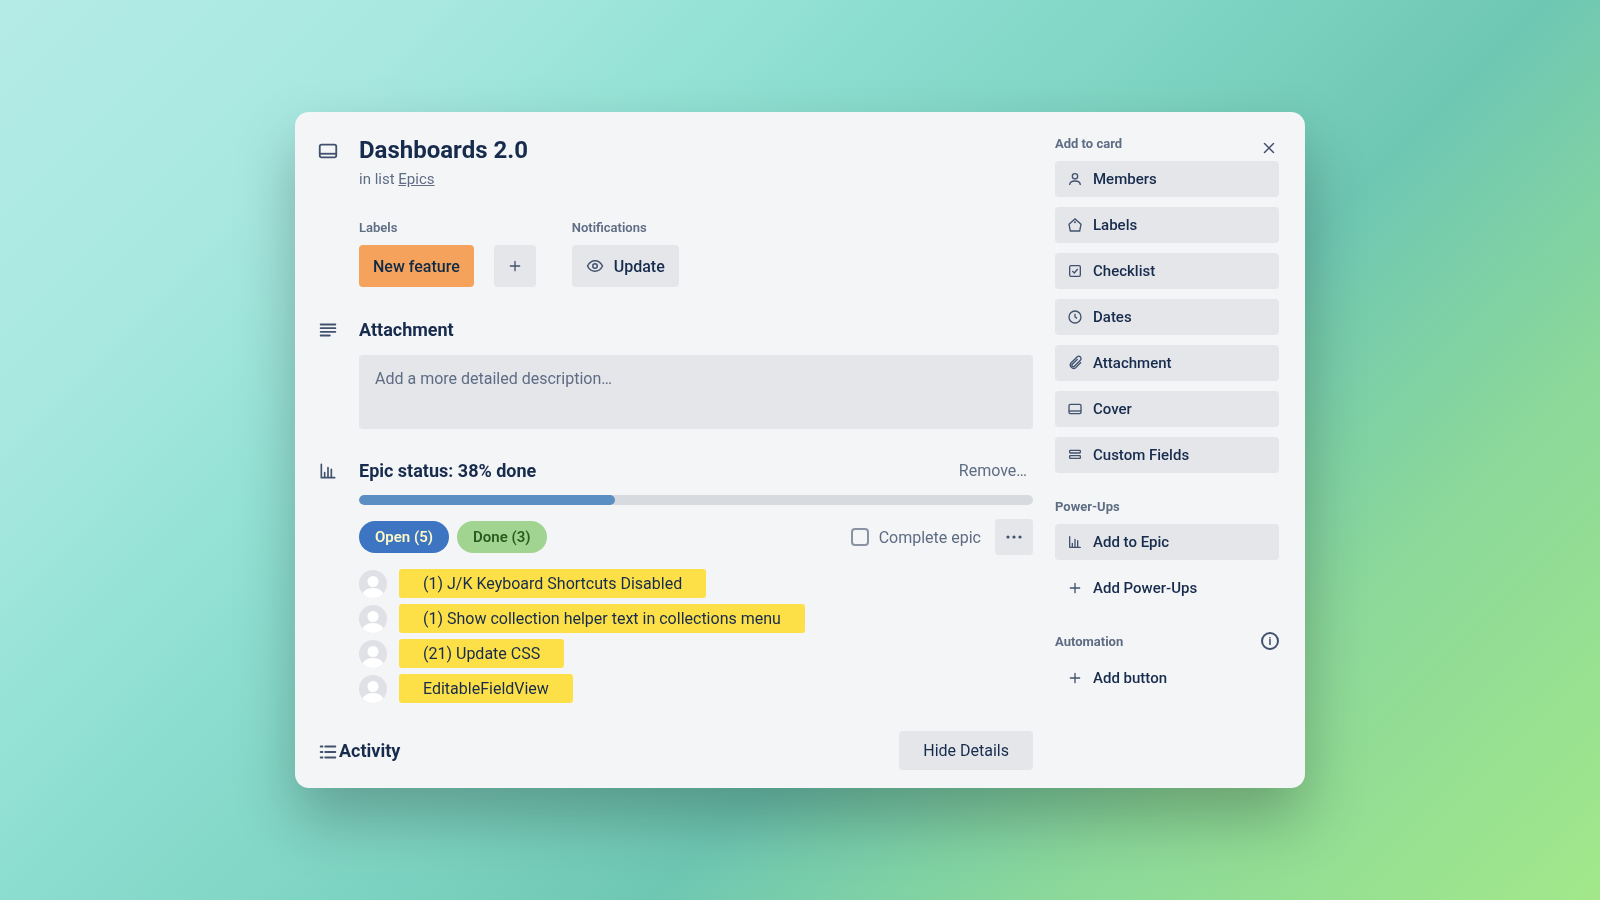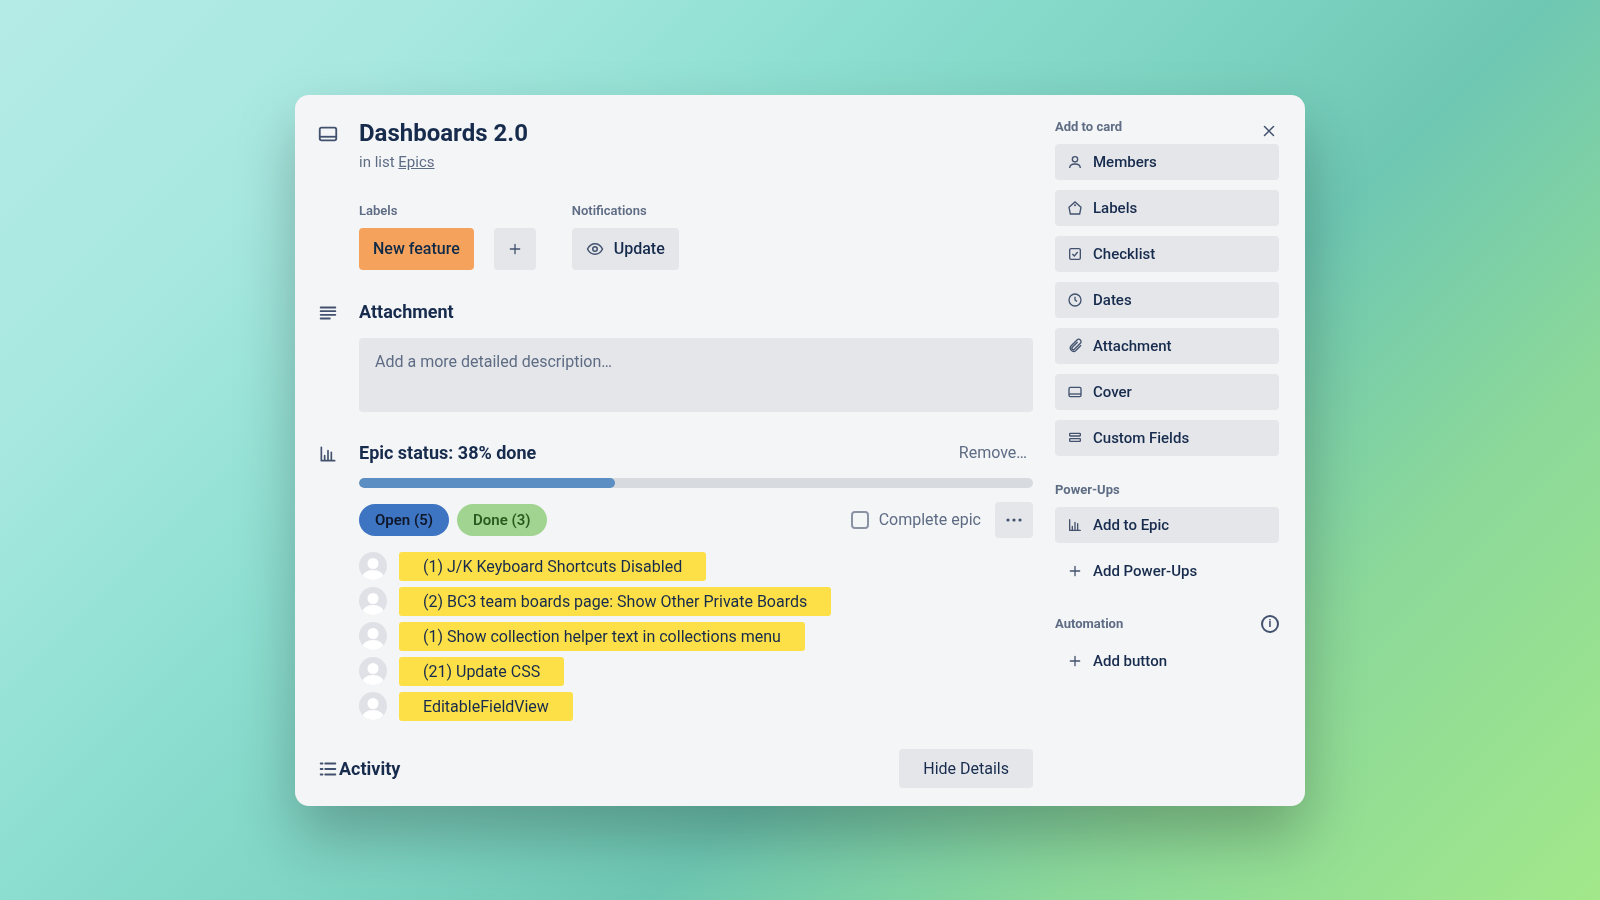--- a/index.html
+++ b/index.html
@@ -48,21 +48,21 @@
   .desc-input {
     margin: 14px 0 0 42px; background:#e4e6ea; border-radius:4px;
     height: 74px; padding: 14px 16px; color:#5e6c84; font-size:16px; cursor:text;
   }
   .epic-header { display:flex; align-items:center; justify-content:space-between; }
   .epic-header .right { color:#5e6c84; font-size:16px; cursor:pointer; margin-right: 6px;}
   .progress { margin: 14px 0 0 42px; height: 10px; background:#d7dbe0; border-radius:6px; overflow:hidden;}
   .progress .fill { height:100%; background:#5b8ec2; border-radius:6px;}
   .pill-row { margin: 14px 0 0 42px; display:flex; align-items:center; gap: 8px;}
   .pill { height:32px; border-radius:16px; display:inline-flex; align-items:center; padding:0 16px; font-size:15px; font-weight:600; cursor:pointer;}
-  .pill.blue { background:#3e75c3; color:#0f172a;}
+  .pill.blue { background:#3e75c3; color:#fef9c3;}
   .pill.green { background:#a0d490; color:#2a5a1f;}
   .pill-row .spacer{flex:1;}
   .check { display:flex; align-items:center; gap:10px; color:#5e6c84; font-size:16px; cursor:pointer;}
   .checkbox { width:18px; height:18px; border:2px solid #8993a4; border-radius:4px; }
   .more { width:38px; height:36px; border-radius:4px; background:#e4e6ea; display:flex; align-items:center; justify-content:center; color:#42526e; cursor:pointer; margin-left:6px;}
   .tasks { margin: 14px 0 0 42px; display:flex; flex-direction:column; gap: 6px;}
   .task { display:flex; align-items:center; gap:12px;}
   .avatar { width:28px; height:28px; border-radius:50%; background:#dfe1e6; position:relative; overflow:hidden; flex-shrink:0;}
   .avatar::after{ content:""; position:absolute; left:50%; top:6px; transform:translateX(-50%); width:11px; height:11px; background:#fff; border-radius:50%;}
   .avatar::before{ content:""; position:absolute; left:50%; bottom:-6px; transform:translateX(-50%); width:22px; height:16px; background:#fff; border-radius:50% 50% 0 0;}
@@ -179,24 +179,20 @@
             </svg>
         </div>
       </div>
       <div class="tasks">
         <div class="task">
             <div class="avatar"></div>
             <span class="task-label">(1) J/K Keyboard Shortcuts Disabled</span>
           </div>
         <div class="task">
             <div class="avatar"></div>
-            <span class="task-label">(2) BC3 team boards page: Show Other Private Boards</span>
-          </div>
-        <div class="task">
-            <div class="avatar"></div>
             <span class="task-label">(1) Show collection helper text in collections menu</span>
           </div>
         <div class="task">
             <div class="avatar"></div>
             <span class="task-label">(21) Update CSS</span>
           </div>
         <div class="task">
             <div class="avatar"></div>
             <span class="task-label">EditableFieldView</span>
           </div>

